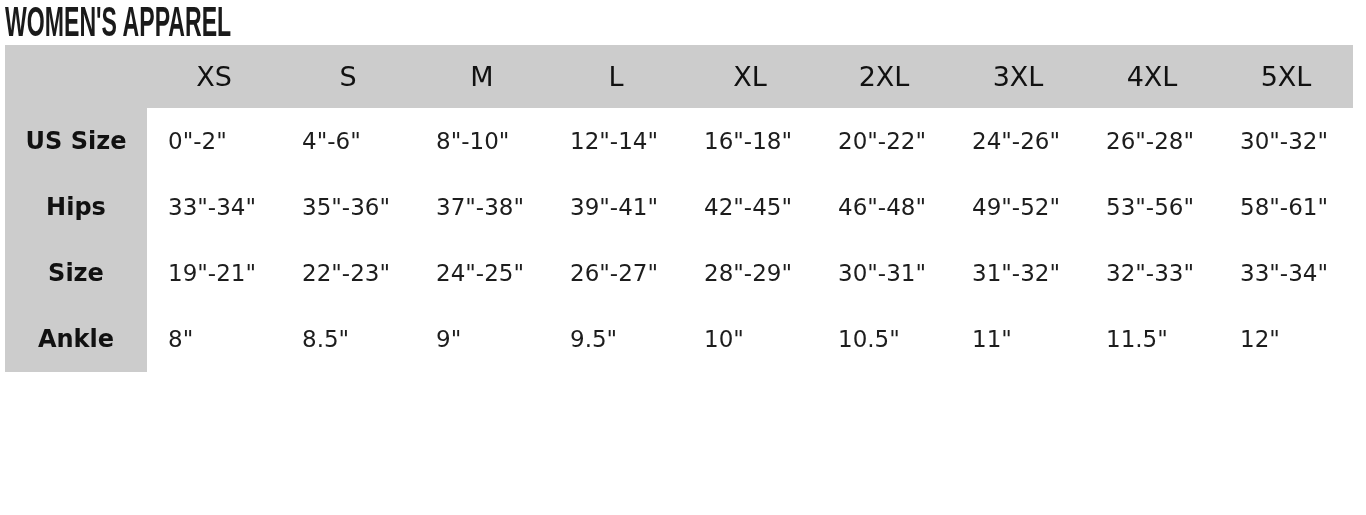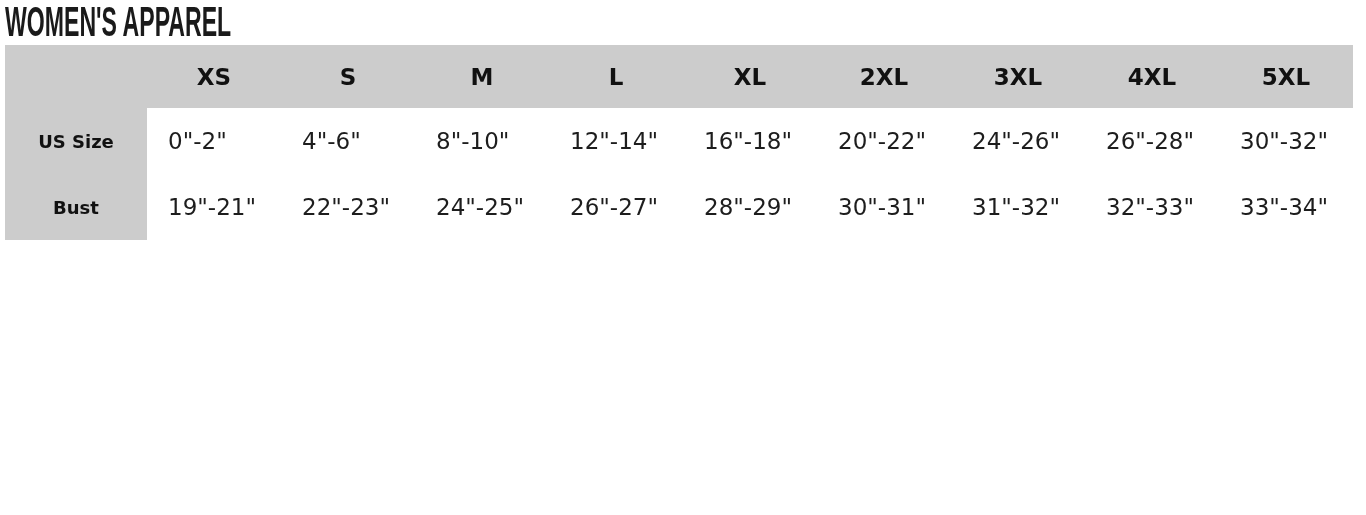--- a/index.html
+++ b/index.html
@@ -45,28 +45,28 @@
     border:none;
     padding:0;
     vertical-align:middle;
   }
   th.corner-cell{
     background:var(--header-bg);
   }
   th.col-head{
     background:var(--header-bg);
     color:var(--label-text);
-    font-size:23px;
-    font-weight:700;
+    font-size:27px;
+    font-weight:400;
     text-align:center;
   }
   th.row-head{
     background:var(--header-bg);
     color:var(--label-text);
-    font-size:18px;
+    font-size:24px;
     font-weight:700;
     text-align:center;
   }
   td.size-cell{
     background:var(--page-bg);
     color:var(--cell-text);
     font-size:23px;
     font-weight:400;
     text-align:left;
     padding-left:21px;
@@ -111,25 +111,49 @@
         <td class="size-cell">4"-6"</td>
         <td class="size-cell">8"-10"</td>
         <td class="size-cell">12"-14"</td>
         <td class="size-cell">16"-18"</td>
         <td class="size-cell">20"-22"</td>
         <td class="size-cell">24"-26"</td>
         <td class="size-cell">26"-28"</td>
         <td class="size-cell">30"-32"</td>
       </tr>
       <tr>
-        <th class="row-head">Bust</th>
+        <th class="row-head">Hips</th>
+        <td class="size-cell">33"-34"</td>
+        <td class="size-cell">35"-36"</td>
+        <td class="size-cell">37"-38"</td>
+        <td class="size-cell">39"-41"</td>
+        <td class="size-cell">42"-45"</td>
+        <td class="size-cell">46"-48"</td>
+        <td class="size-cell">49"-52"</td>
+        <td class="size-cell">53"-56"</td>
+        <td class="size-cell">58"-61"</td>
+      </tr>
+      <tr>
+        <th class="row-head">Size</th>
         <td class="size-cell">19"-21"</td>
         <td class="size-cell">22"-23"</td>
         <td class="size-cell">24"-25"</td>
         <td class="size-cell">26"-27"</td>
         <td class="size-cell">28"-29"</td>
         <td class="size-cell">30"-31"</td>
         <td class="size-cell">31"-32"</td>
         <td class="size-cell">32"-33"</td>
         <td class="size-cell">33"-34"</td>
       </tr>
+      <tr>
+        <th class="row-head">Ankle</th>
+        <td class="size-cell">8"</td>
+        <td class="size-cell">8.5"</td>
+        <td class="size-cell">9"</td>
+        <td class="size-cell">9.5"</td>
+        <td class="size-cell">10"</td>
+        <td class="size-cell">10.5"</td>
+        <td class="size-cell">11"</td>
+        <td class="size-cell">11.5"</td>
+        <td class="size-cell">12"</td>
+      </tr>
     </tbody>
 </table>
 
 </body></html>

